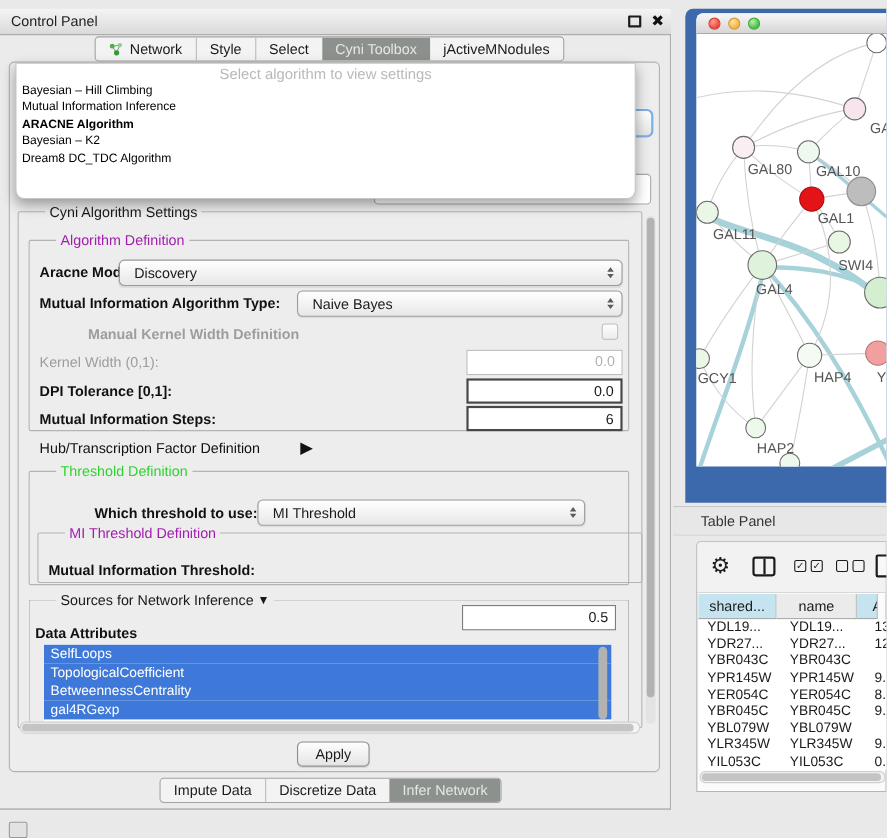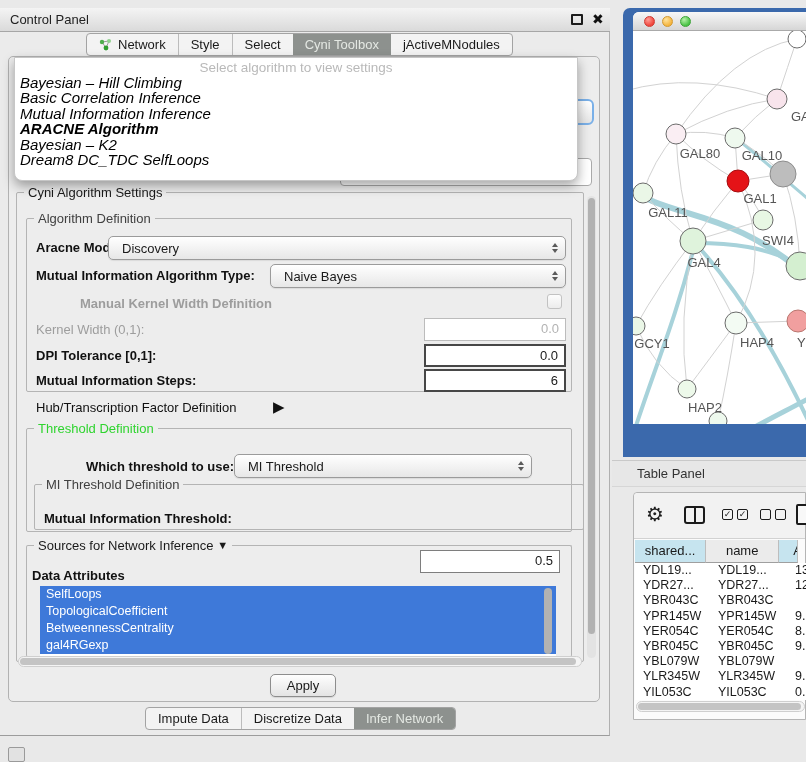--- a/index.html
+++ b/index.html
@@ -30,23 +30,23 @@
   .tab + .tab { border-left:1px solid #bcbcbc; }
   .tab.selected { background:#8d918e; color:#e4e8e3; border-left:none; }
   .tab.selected + .tab { border-left:none; }
 
   
   .cp-content { left:8px; top:56px; width:592px; height:646px;
     background:#ededed; border:1px solid #b2b2b2; border-radius:5px; }
 
   
   .group { position:absolute; border:1px solid #b4b4b4; border-radius:2px; }
-  .group-title { position:absolute; top:-8px; left:7px; background:#ededed;
+  .group-title { position:absolute; top:-8px; left:24px; background:#ededed;
     padding:0 4px; font-size:13px; white-space:nowrap; }
-  .t-blue { color:#404040; }
+  .t-blue { color:#a21caf; }
   .t-green { color:#2fd42f; }
 
   .lbl { position:absolute; font-size:13px; font-weight:bold; color:#111; white-space:nowrap; }
   .lbl.dis { color:#9d9d9d; }
   .lbl.plain { font-weight:normal; }
 
   
   .combo { position:absolute; height:24px; border:1px solid #9b9b9b; border-radius:5px;
     background:linear-gradient(#ffffff,#e7e7e7); display:flex; align-items:center;
     padding-left:13px; font-size:13px; box-shadow:0 1px 1px rgba(0,0,0,.08); }
@@ -65,21 +65,21 @@
   .checkbox { position:absolute; width:15px; height:15px; border:1px solid #c2c2c2;
     border-radius:3px; background:linear-gradient(#fdfdfd,#ececec); }
 
   
   .popup { left:14px; top:57px; width:564px; height:124px; background:#fff;
     border:1px solid #c6c6c6; border-radius:0 0 8px 8px;
     box-shadow:0 5px 12px rgba(0,0,0,.35); z-index:30; }
   .popup-placeholder { position:absolute; left:0; top:2px; width:100%; text-align:center;
     color:#b9b9b9; font-size:13.5px; }
   .popup-items { position:absolute; left:0; top:17px; width:100%; }
-  .popup-item { padding-left:5px; height:15.4px; line-height:15.4px; font-size:15px; color:#000;font-style:italic; }
+  .popup-item { padding-left:5px; height:15.4px; line-height:15.4px; font-size:11px; color:#000; }
   .popup-item.current { font-weight:bold; }
 
   
   .attr-list { position:absolute; background:#fff; overflow:hidden; }
   .attr-item { height:17px; line-height:17px; padding-left:6px; background:#3e79d9;
     color:#fff; font-size:12.5px; }
 
   
   .sb-track-v { position:absolute; background:#e3e3e3; border-radius:5px; }
   .sb-thumb-v { position:absolute; background:#b2b2b2; border-radius:4px; }
@@ -279,25 +279,24 @@
     </div>
     <div class="tab selected">
       <span>Infer Network</span>
     </div>
   </div>
 
   <div class="abs popup">
     <div class="popup-placeholder">Select algorithm to view settings</div>
     <div class="popup-items">
       <div class="popup-item">Bayesian – Hill Climbing</div>
-      <div class="popup-item">Basic Correlation Inference</div>
       <div class="popup-item">Mutual Information Inference</div>
       <div class="popup-item current">ARACNE Algorithm</div>
       <div class="popup-item">Bayesian – K2</div>
-      <div class="popup-item">Dream8 DC_TDC SelfLoops</div>
+      <div class="popup-item">Dream8 DC_TDC Algorithm</div>
     </div>
   </div>
 
   <div class="abs net-frame"></div>
   <div class="abs net-window">
     <div class="net-titlebar">
       <span class="light red"></span>
       <span class="light yellow"></span>
       <span class="light green"></span>
     </div>

